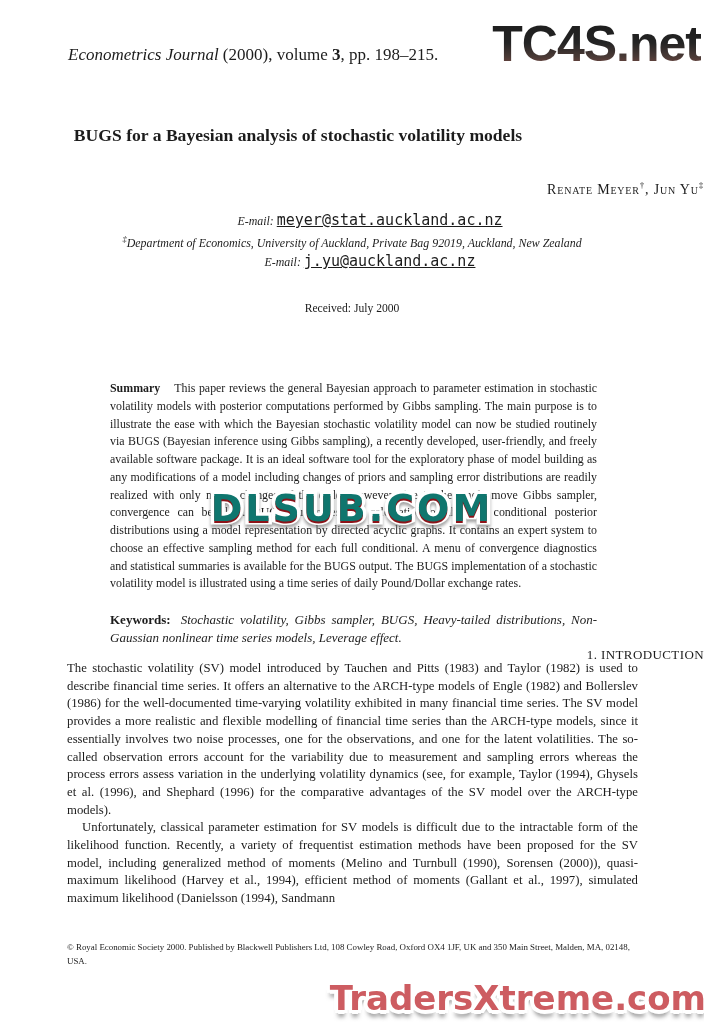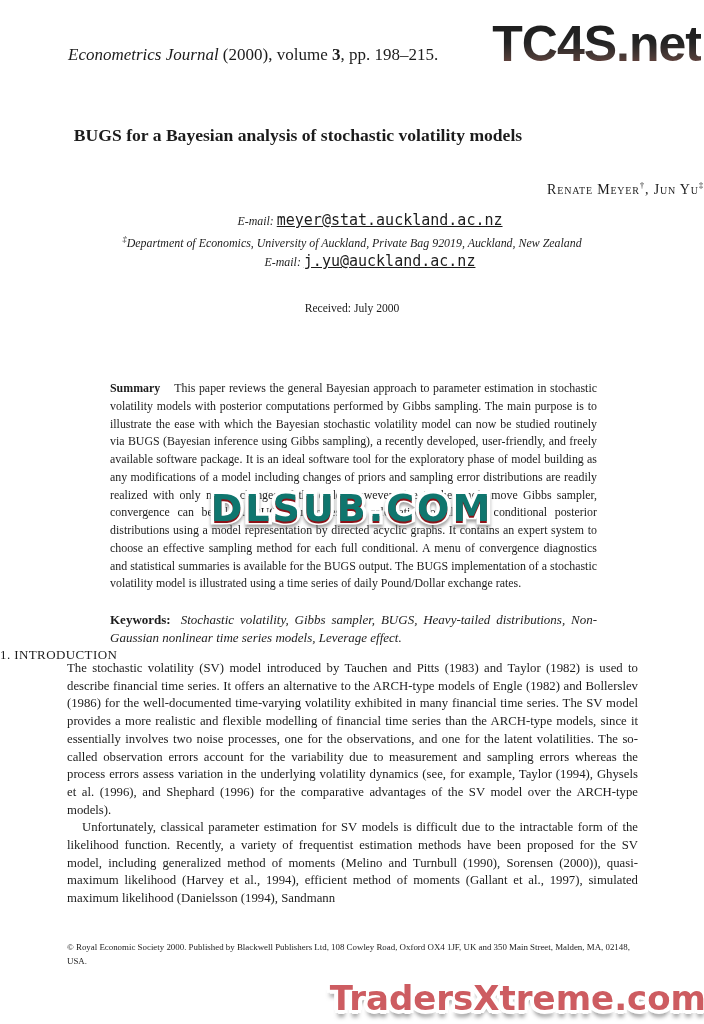--- a/index.html
+++ b/index.html
@@ -102,21 +102,21 @@
     margin-top: 18px;
     font-size: 13px;
     line-height: 18px;
     text-align: justify;
   }
   .keywords .label { font-weight: bold; font-style: normal; padding-right: 10px; }
   .keywords .kw-text { font-style: italic; }
 
   .section-heading {
     top: 647px; left: 0; width: 704px;
-    text-align: left;
+    text-align: right;
     font-size: 13px;
     letter-spacing: 0.4px;
   }
 
   .intro { top: 660px; left: 67px; width: 571px; }
   .intro p {
     font-size: 12.75px;
     line-height: 17.7px;
     text-align: justify;
   }

